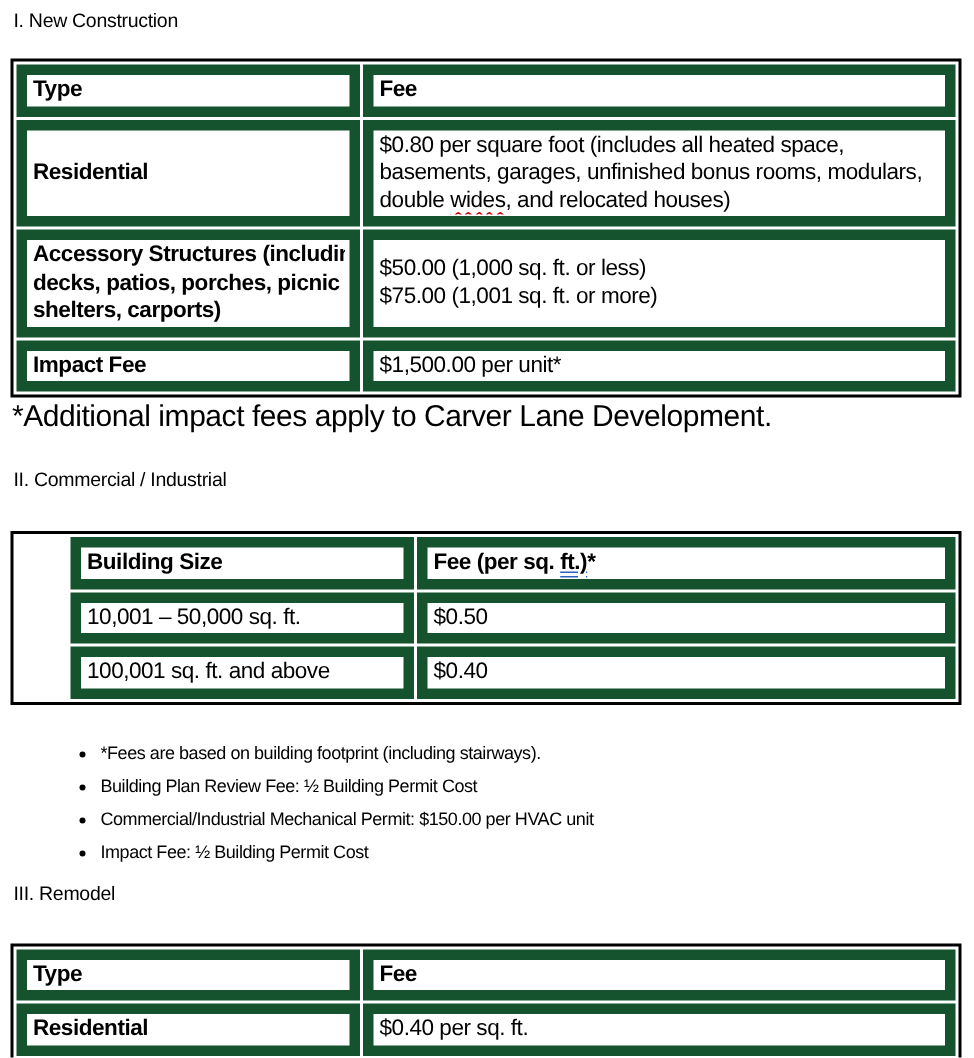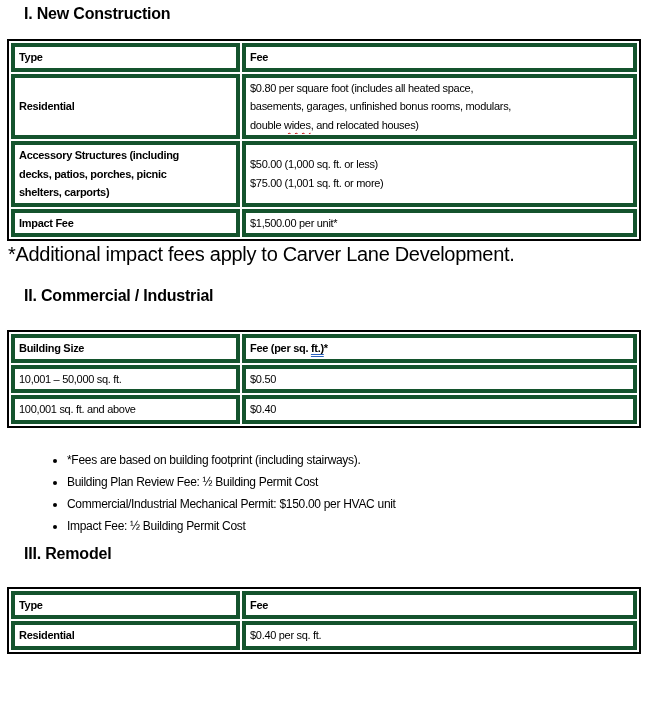--- a/index.html
+++ b/index.html
@@ -8,45 +8,45 @@
     width: 649px;
     height: 705px;
     font-family: "Liberation Sans", sans-serif;
     color: #000000;
     letter-spacing: -0.3px;
     overflow: hidden;
   }
   .doc { padding: 4px 7px 0 7px; }
 
   h2.sec-heading {
-    font-size: 16px;
+    font-size: 13px;
     line-height: 20px;
-    font-weight: bold;
-    margin-left: 17px;
+    font-weight: normal;
+    margin-left: 2px;
     letter-spacing: -0.2px;
   }
   #heading-2 { margin-top: 22px; }
   #heading-3 { margin-top: 7px; }
 
   table.fee-table {
     width: 634px;
     border: 2px solid #000;
     border-collapse: separate;
     border-spacing: 2px;
     background: #fff;
     table-layout: fixed;
   }
   #table-1 { margin-top: 15px; }
-  #table-2 { margin-top: 24px; }
+  #table-2 { margin-top: 24px; padding-left: 36px; }
   #table-3 { margin-top: 23px; }
   col.c1 { width: 229px; }
   th, td {
-    border: 4px solid #14532d;
+    border: 7px solid #14532d;
     padding: 1px 3px 1px 4px;
-    font-size: 11px;
+    font-size: 15px;
     line-height: 18.5px;
     text-align: left;
     vertical-align: middle;
     overflow: hidden;
     margin-top: 11px;
   }
   th { font-weight: bold; }
   td.b { font-weight: bold; }
   .ln { white-space: nowrap; overflow: hidden; }
 

